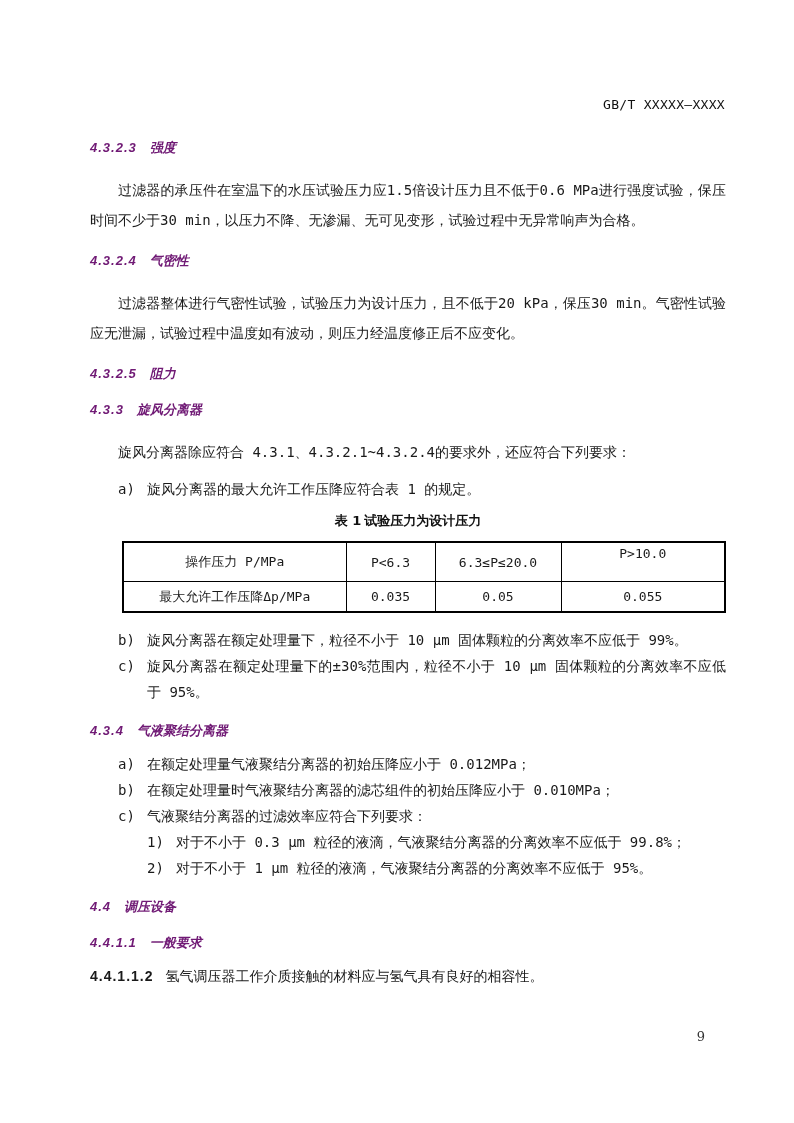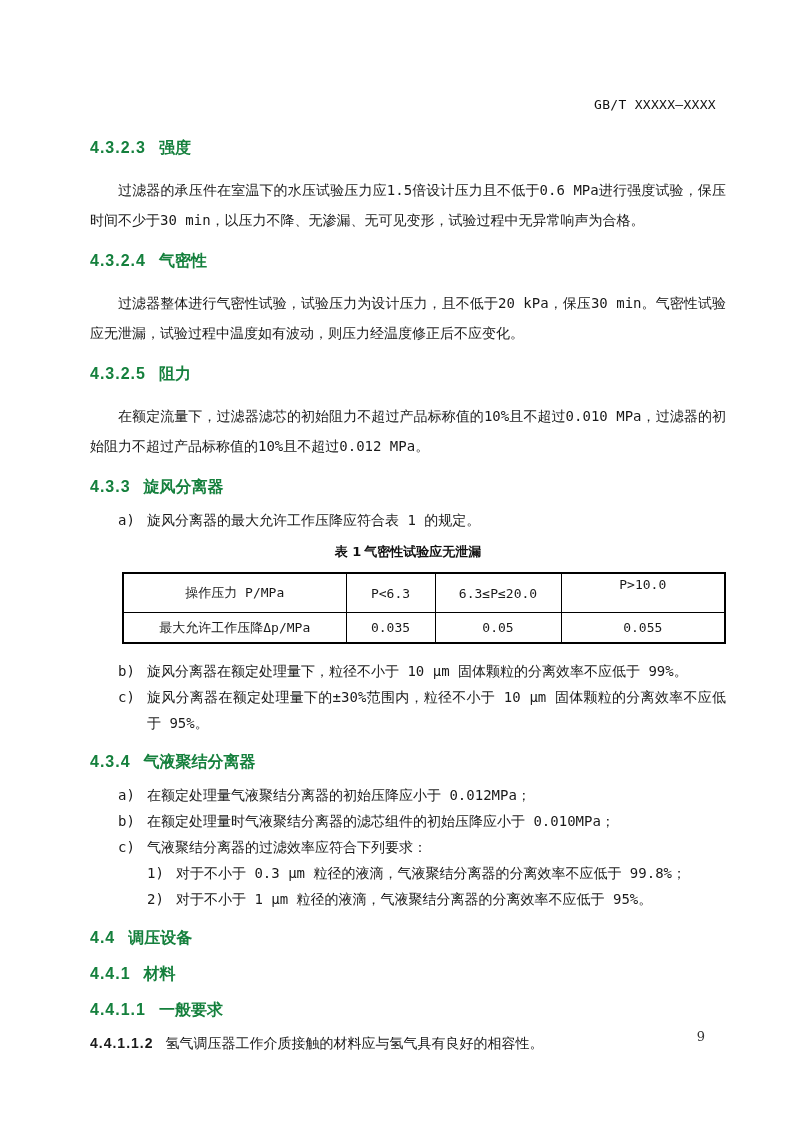--- a/index.html
+++ b/index.html
@@ -10,41 +10,42 @@
     background: #ffffff;
     color: #1a1a1a;
     font-family: "DejaVu Sans Mono", "DejaVu Sans", sans-serif;
     font-size: 14px;
     overflow: hidden;
     box-sizing: border-box;
   }
   .doc-header {
     position: absolute;
     top: 97px;
-    right: 78px;
+    right: 69px;
     font-family: "DejaVu Sans Mono", monospace;
     font-size: 13px;
     font-weight: 500;
     letter-spacing: 0.3px;
     color: #111;
     text-align: center;
   }
   .content {
     position: absolute;
     top: 122px;
     left: 90px;
     width: 636px;
   }
   .clause-h {
     margin: 16px 0 10px 0;
     font-family: "DejaVu Sans", "Liberation Sans", sans-serif;
-    font-size: 16px;
+    font-size: 13px;
     font-weight: bold;
     line-height: 20px;
-    color: #15803d;
+    color: #701a75;
+    font-style: italic;
   }
   .clause-h .cnum {
     font-family: "Liberation Sans", sans-serif;
     font-weight: bold;
     margin-right: 13px;
     letter-spacing: 1px;
   }
   .para {
     margin: 17px 0 9px 0;
     line-height: 30px;
@@ -123,32 +124,32 @@
 
   <main class="content">
 
     <h4 class="clause-h"><span class="cnum">4.3.2.3</span><span class="ctitle">强度</span></h4>
     <p class="para">过滤器的承压件在室温下的水压试验压力应1.5倍设计压力且不低于0.6 MPa进行强度试验，保压时间不少于30 min，以压力不降、无渗漏、无可见变形，试验过程中无异常响声为合格。</p>
 
     <h4 class="clause-h"><span class="cnum">4.3.2.4</span><span class="ctitle">气密性</span></h4>
     <p class="para">过滤器整体进行气密性试验，试验压力为设计压力，且不低于20 kPa，保压30 min。气密性试验应无泄漏，试验过程中温度如有波动，则压力经温度修正后不应变化。</p>
 
     <h4 class="clause-h"><span class="cnum">4.3.2.5</span><span class="ctitle">阻力</span></h4>
-    <p class="para">在额定流量下，过滤器滤芯的初始阻力不超过产品标称值的10%且不超过0.010 MPa，过滤器的初始阻力不超过产品标称值的10%且不超过0.012 MPa。</p>
 
     <h4 class="clause-h"><span class="cnum">4.3.3</span><span class="ctitle">旋风分离器</span></h4>
+    <p class="para">旋风分离器除应符合 4.3.1、4.3.2.1~4.3.2.4的要求外，还应符合下列要求：</p>
 
     <div class="li l1">
       <span class="marker">a)</span>
       <span class="li-text">旋风分离器的最大允许工作压降应符合表 1 的规定。</span>
     </div>
 
     <div class="table-block">
       <div class="table-caption">
-        <span class="cap-label">表 1</span><span class="cap-title">气密性试验应无泄漏</span>
+        <span class="cap-label">表 1</span><span class="cap-title">试验压力为设计压力</span>
       </div>
       <table class="gb-table">
         <colgroup>
             <col class="c0">
             <col class="c1">
             <col class="c2">
             <col class="c3">
           </colgroup>
         <tbody>
             <tr class="header-row">
@@ -193,21 +194,20 @@
     <div class="li l2">
       <span class="marker">1)</span>
       <span class="li-text">对于不小于 0.3 μm 粒径的液滴，气液聚结分离器的分离效率不应低于 99.8%；</span>
     </div>
     <div class="li l2">
       <span class="marker">2)</span>
       <span class="li-text">对于不小于 1 μm 粒径的液滴，气液聚结分离器的分离效率不应低于 95%。</span>
     </div>
 
     <h4 class="clause-h"><span class="cnum">4.4</span><span class="ctitle">调压设备</span></h4>
-    <h4 class="clause-h"><span class="cnum">4.4.1</span><span class="ctitle">材料</span></h4>
     <h4 class="clause-h"><span class="cnum">4.4.1.1</span><span class="ctitle">一般要求</span></h4>
 
     <p class="clause-p"><span class="cnum">4.4.1.1.2</span><span>氢气调压器工作介质接触的材料应与氢气具有良好的相容性。</span></p>
 
   </main>
 
   <div class="page-num">9</div>
 
 </div>
 

